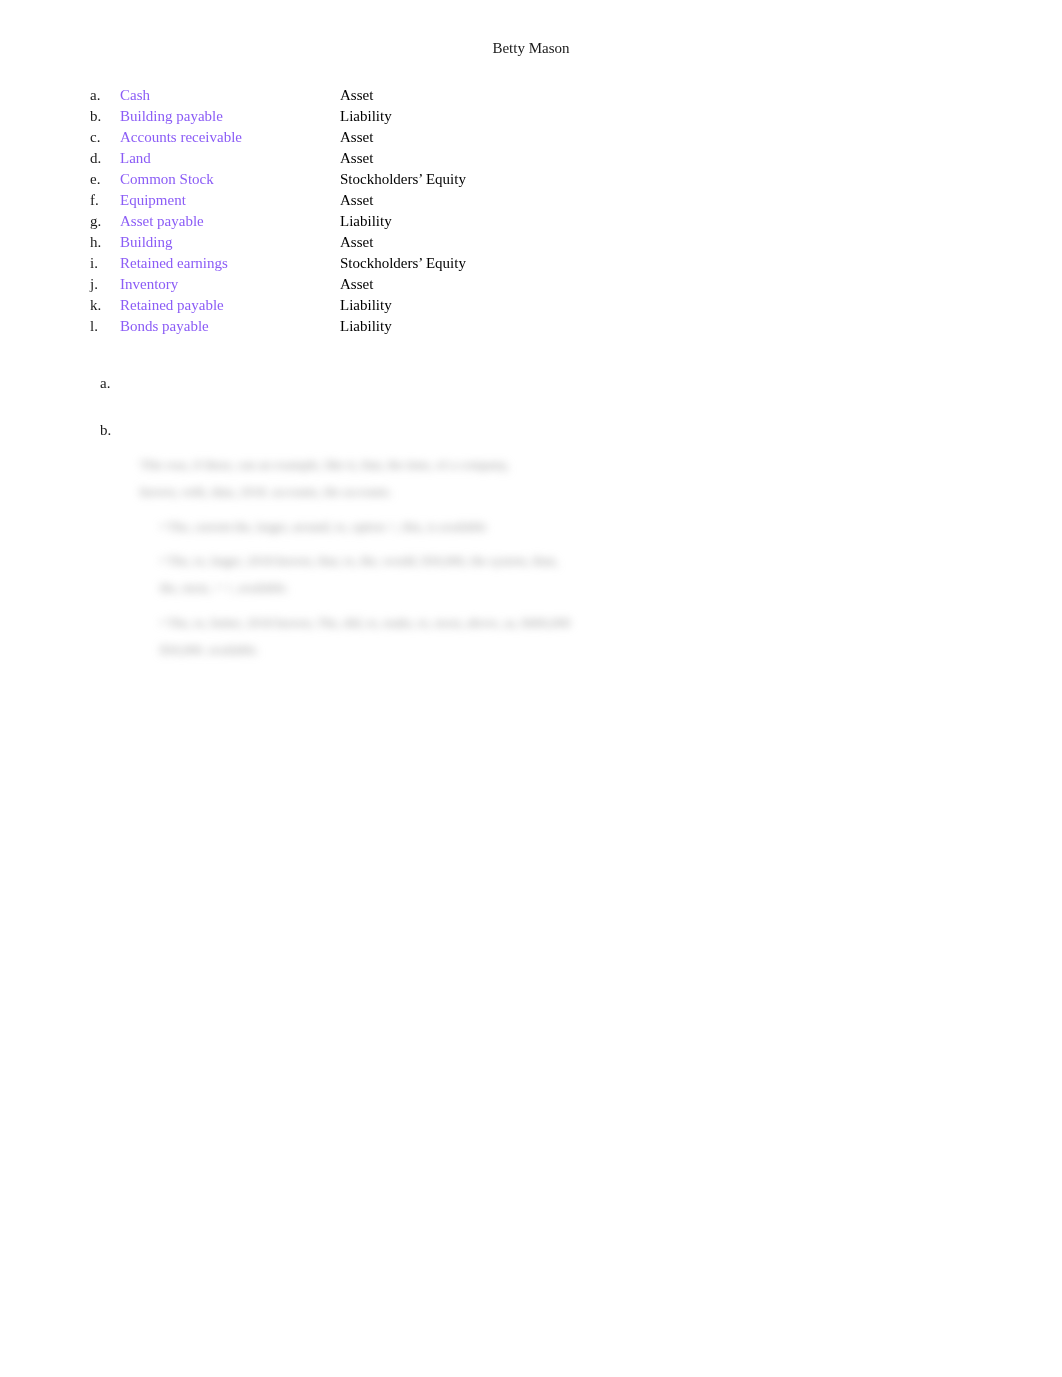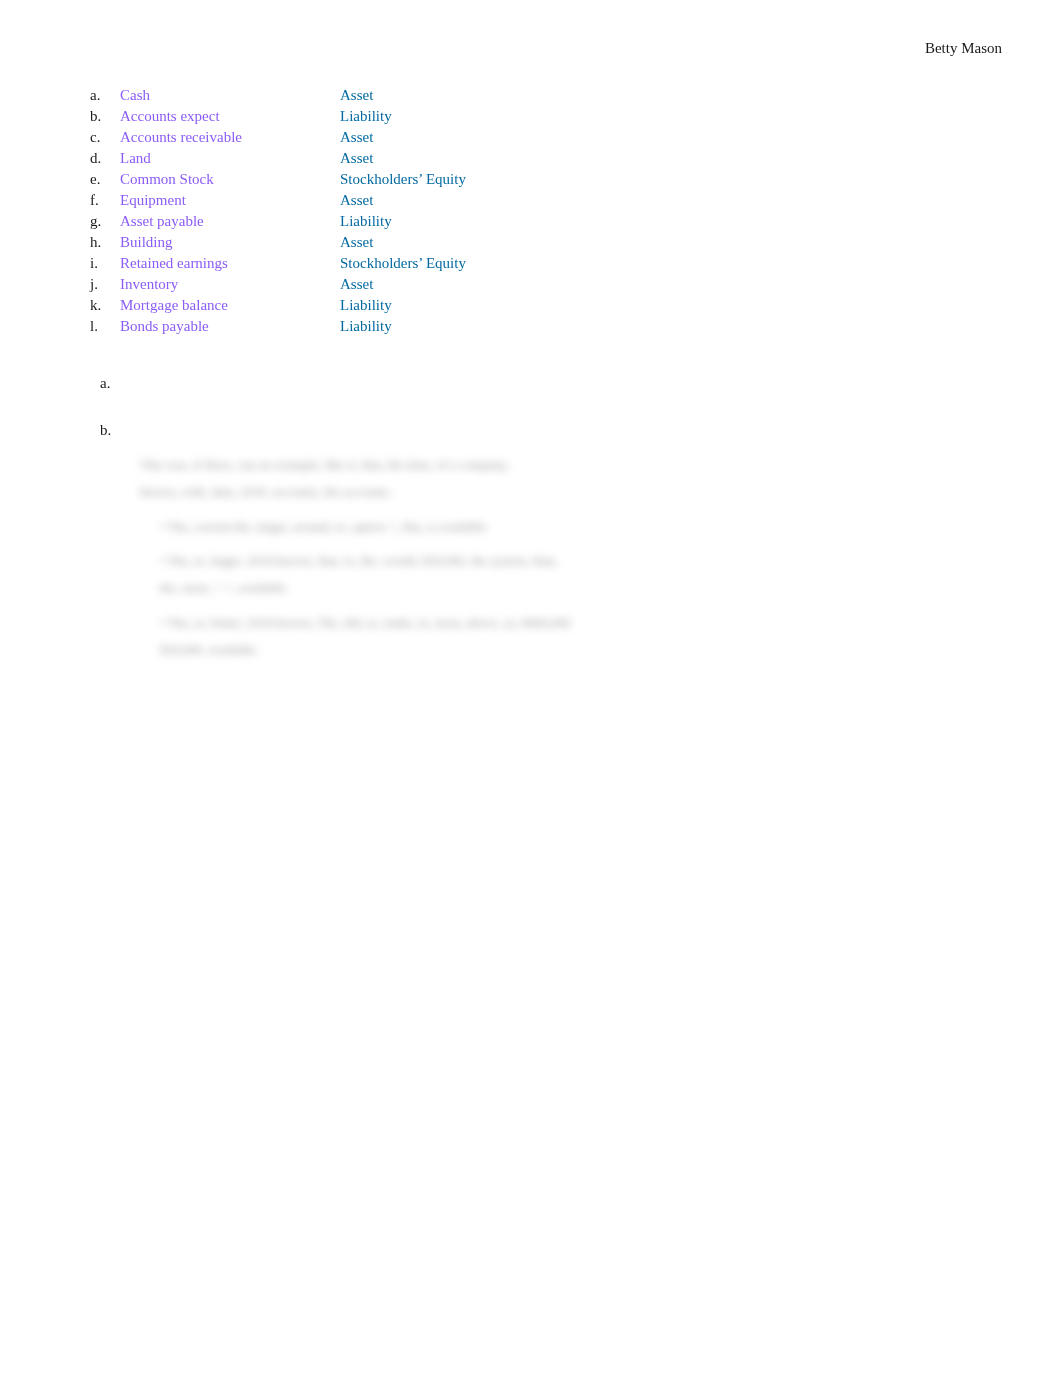--- a/index.html
+++ b/index.html
@@ -13,21 +13,21 @@
       font-family: 'Times New Roman', Times, serif;
       font-size: 15px;
       color: #1a1a1a;
       width: 1062px;
       min-height: 1377px;
       padding: 40px 60px;
     }
 
     .header {
       display: flex;
-      justify-content: flex-end;
+      justify-content: center;
       margin-bottom: 30px;
     }
 
     .student-name {
       font-size: 15px;
     }
 
     .question-label {
       font-size: 15px;
       margin-bottom: 16px;
@@ -50,21 +50,21 @@
       color: #1a1a1a;
     }
 
     .item-name {
       font-size: 15px;
       color: #8b5cf6;
     }
 
     .item-category {
       font-size: 15px;
-      color: #0369a1;
+      color: #000000;
     }
 
     .q6-section {
       margin-bottom: 30px;
     }
 
     .q6-label {
       font-size: 15px;
       margin-bottom: 20px;
     }
@@ -111,21 +111,21 @@
   <span class="student-name">Betty Mason</span>
 </div>
 
 <div class="q5-section">
 
   <div class="items-table" id="q5-table">
   <span class="item-letter">a.</span>
       <span class="item-name">Cash</span>
       <span class="item-category">Asset</span>
       <span class="item-letter">b.</span>
-      <span class="item-name">Accounts expect</span>
+      <span class="item-name">Building payable</span>
       <span class="item-category">Liability</span>
       <span class="item-letter">c.</span>
       <span class="item-name">Accounts receivable</span>
       <span class="item-category">Asset</span>
       <span class="item-letter">d.</span>
       <span class="item-name">Land</span>
       <span class="item-category">Asset</span>
       <span class="item-letter">e.</span>
       <span class="item-name">Common Stock</span>
       <span class="item-category">Stockholders’ Equity</span>
@@ -138,21 +138,21 @@
       <span class="item-letter">h.</span>
       <span class="item-name">Building</span>
       <span class="item-category">Asset</span>
       <span class="item-letter">i.</span>
       <span class="item-name">Retained earnings</span>
       <span class="item-category">Stockholders’ Equity</span>
       <span class="item-letter">j.</span>
       <span class="item-name">Inventory</span>
       <span class="item-category">Asset</span>
       <span class="item-letter">k.</span>
-      <span class="item-name">Mortgage balance</span>
+      <span class="item-name">Retained payable</span>
       <span class="item-category">Liability</span>
       <span class="item-letter">l.</span>
       <span class="item-name">Bonds payable</span>
       <span class="item-category">Liability</span>
     </div>
 </div>
 
 <div class="q6-section">
 
   <div class="q6-part">

